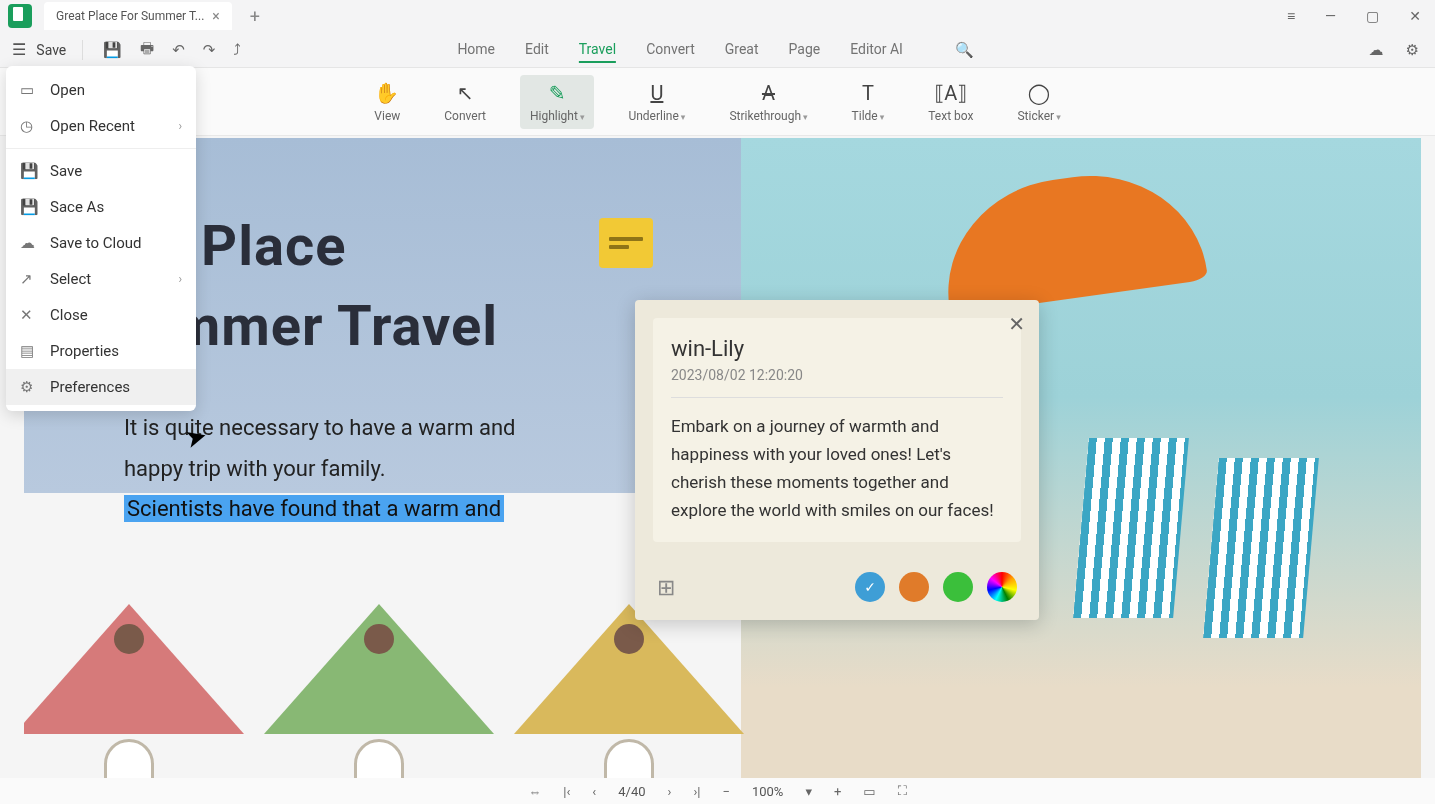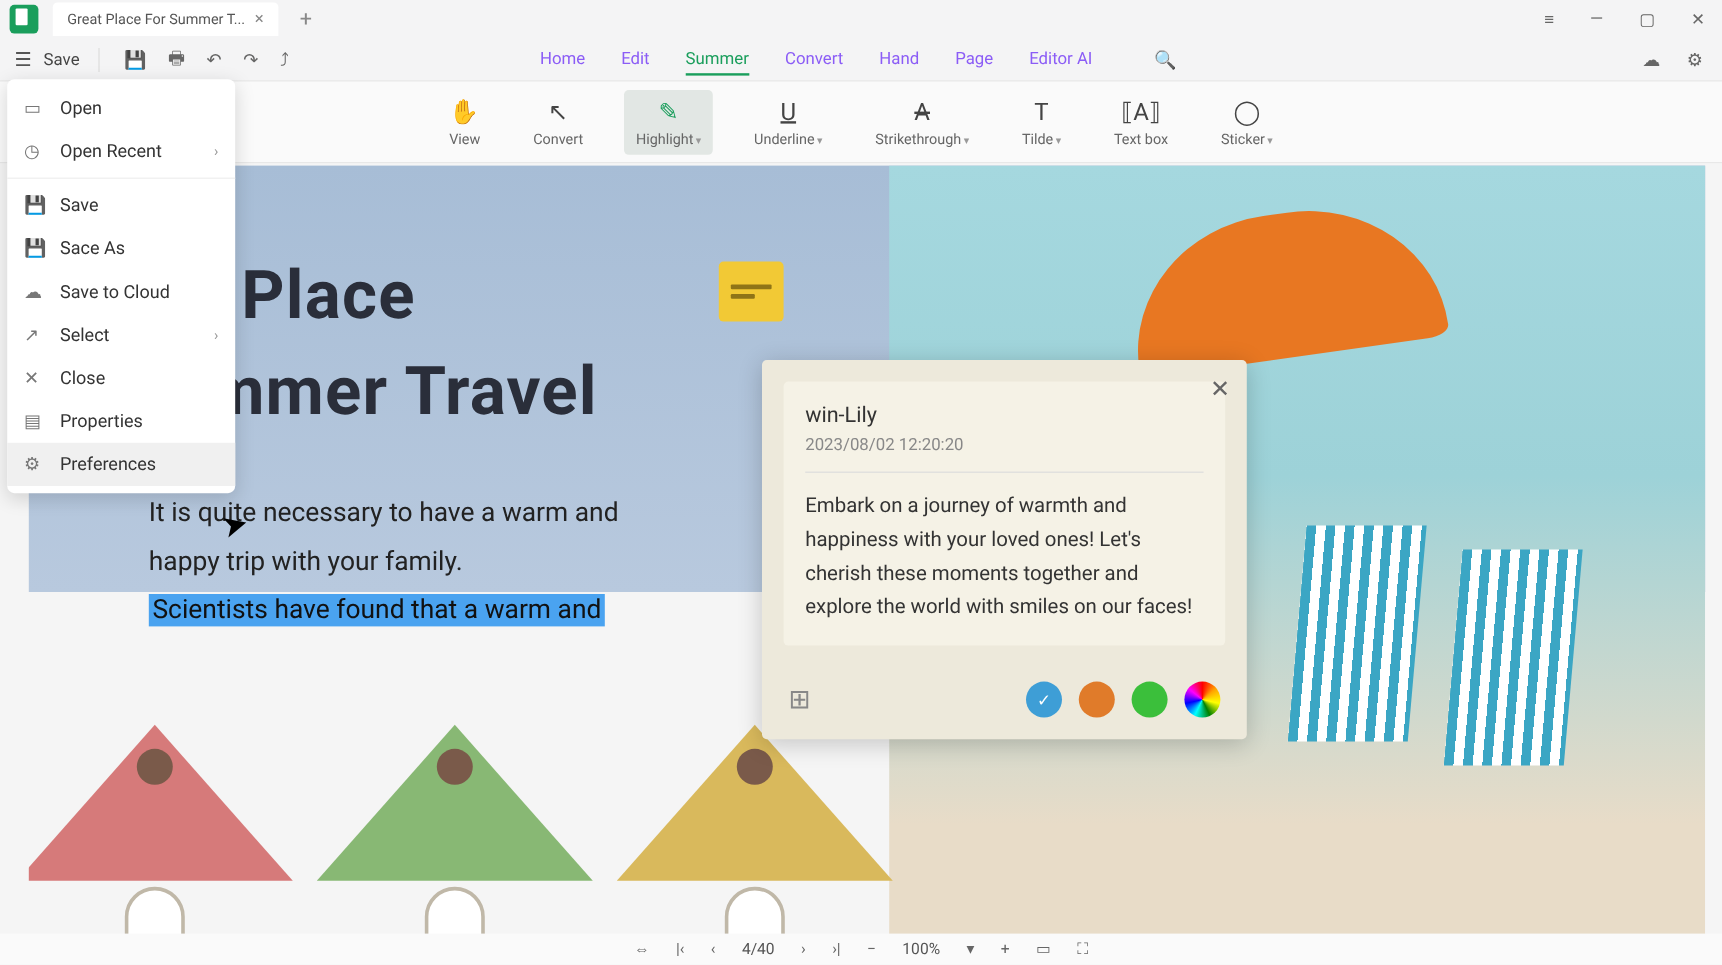--- a/index.html
+++ b/index.html
@@ -16,21 +16,21 @@
 .wc-btn { cursor: pointer; padding: 2px 6px; }
 
 
 .toolbar { height: 36px; background: #f4f4f5; display: flex; align-items: center; padding: 0 12px; gap: 4px; border-bottom: 1px solid #e5e5e5; }
 .tb-left { display: flex; align-items: center; gap: 10px; }
 .hamburger { color: #555; font-size: 16px; }
 .file-label { font-size: 14px; color: #444; }
 .divider { width: 1px; height: 20px; background: #ddd; margin: 0 6px; }
 .tb-icon { color: #666; font-size: 15px; cursor: pointer; padding: 4px; }
 .tabs-nav { display: flex; gap: 30px; margin-left: auto; margin-right: auto; position: absolute; left: 50%; transform: translateX(-50%); }
-.nav-item { font-size: 14px; color: #8b5cf6; cursor: pointer; padding: 4px 0; }
+.nav-item { font-size: 14px; color: #737373; cursor: pointer; padding: 4px 0; }
 .nav-item.active { color: #1a9e5c; border-bottom: 2px solid #1a9e5c; }
 .tb-right { margin-left: auto; display: flex; gap: 14px; color: #666; }
 
 
 .ribbon { height: 68px; background: #fafafa; display: flex; align-items: center; justify-content: center; gap: 24px; border-bottom: 1px solid #e8e8e8; }
 .ribbon-item { display: flex; flex-direction: column; align-items: center; gap: 4px; cursor: pointer; padding: 6px 10px; border-radius: 4px; }
 .ribbon-item.active { background: #e2e7e4; }
 .ribbon-icon { font-size: 20px; color: #444; position: relative; }
 .ribbon-label { font-size: 12px; color: #666; }
 .dropdown-caret { font-size: 9px; color: #999; margin-left: 2px; }
@@ -69,21 +69,21 @@
 .h1 .roof { border-bottom: 130px solid #d67a7a; }
 .h2 .roof { border-bottom: 130px solid #88b874; }
 .h3 .roof { border-bottom: 130px solid #d9b95c; }
 .trim { position: absolute; top: 20px; left: 50%; transform: translateX(-50%); width: 30px; height: 30px; background: #7a5a4a; border-radius: 50%; }
 .window { position: absolute; top: 135px; left: 50%; transform: translateX(-50%); width: 50px; height: 70px; background: #fff; border-radius: 25px 25px 0 0; border: 3px solid #c0b8a8; }
 
 
 .comment-pop { position: absolute; left: 635px; top: 300px; width: 404px; background: #ede9db; border-radius: 4px; box-shadow: 0 4px 20px rgba(0,0,0,0.2); z-index: 50; }
 .comment-close { position: absolute; right: 14px; top: 12px; font-size: 20px; color: #666; cursor: pointer; }
 .comment-card { margin: 18px; padding: 18px; background: #f5f2e6; border-radius: 4px; }
-.comment-author { font-size: 18px; color: #333; margin-bottom: 6px; }
+.comment-author { font-size: 22px; color: #333; margin-bottom: 6px; }
 .comment-date { font-size: 14px; color: #888; margin-bottom: 14px; }
 .comment-divider { height: 1px; background: #ddd; margin-bottom: 14px; }
 .comment-text { font-size: 17px; color: #333; line-height: 1.65; }
 .comment-footer { display: flex; align-items: center; padding: 12px 22px 18px; gap: 14px; }
 .puzzle-icon { font-size: 22px; color: #888; }
 .color-dots { margin-left: auto; display: flex; gap: 14px; }
 .dot { width: 30px; height: 30px; border-radius: 50%; cursor: pointer; display: flex; align-items: center; justify-content: center; }
 .dot.blue { background: #3e9ed6; }
 .dot.blue::after { content: '✓'; color: #fff; font-size: 14px; }
 .dot.orange { background: #e07b2a; }
@@ -123,23 +123,23 @@
     <span class="divider"></span>
     <span class="tb-icon">💾</span>
     <span class="tb-icon">🖶</span>
     <span class="tb-icon">↶</span>
     <span class="tb-icon">↷</span>
     <span class="tb-icon">⤴</span>
   </div>
   <div class="tabs-nav">
     <span class="nav-item">Home</span>
     <span class="nav-item">Edit</span>
-    <span class="nav-item active">Summer</span>
+    <span class="nav-item active">Travel</span>
     <span class="nav-item">Convert</span>
-    <span class="nav-item">Hand</span>
+    <span class="nav-item">Great</span>
     <span class="nav-item">Page</span>
     <span class="nav-item">Editor AI</span>
     <span class="tb-icon" style="margin-left:18px;">🔍</span>
   </div>
   <div class="tb-right">
     <span class="tb-icon">☁</span>
     <span class="tb-icon">⚙</span>
   </div>
 </div>
 

